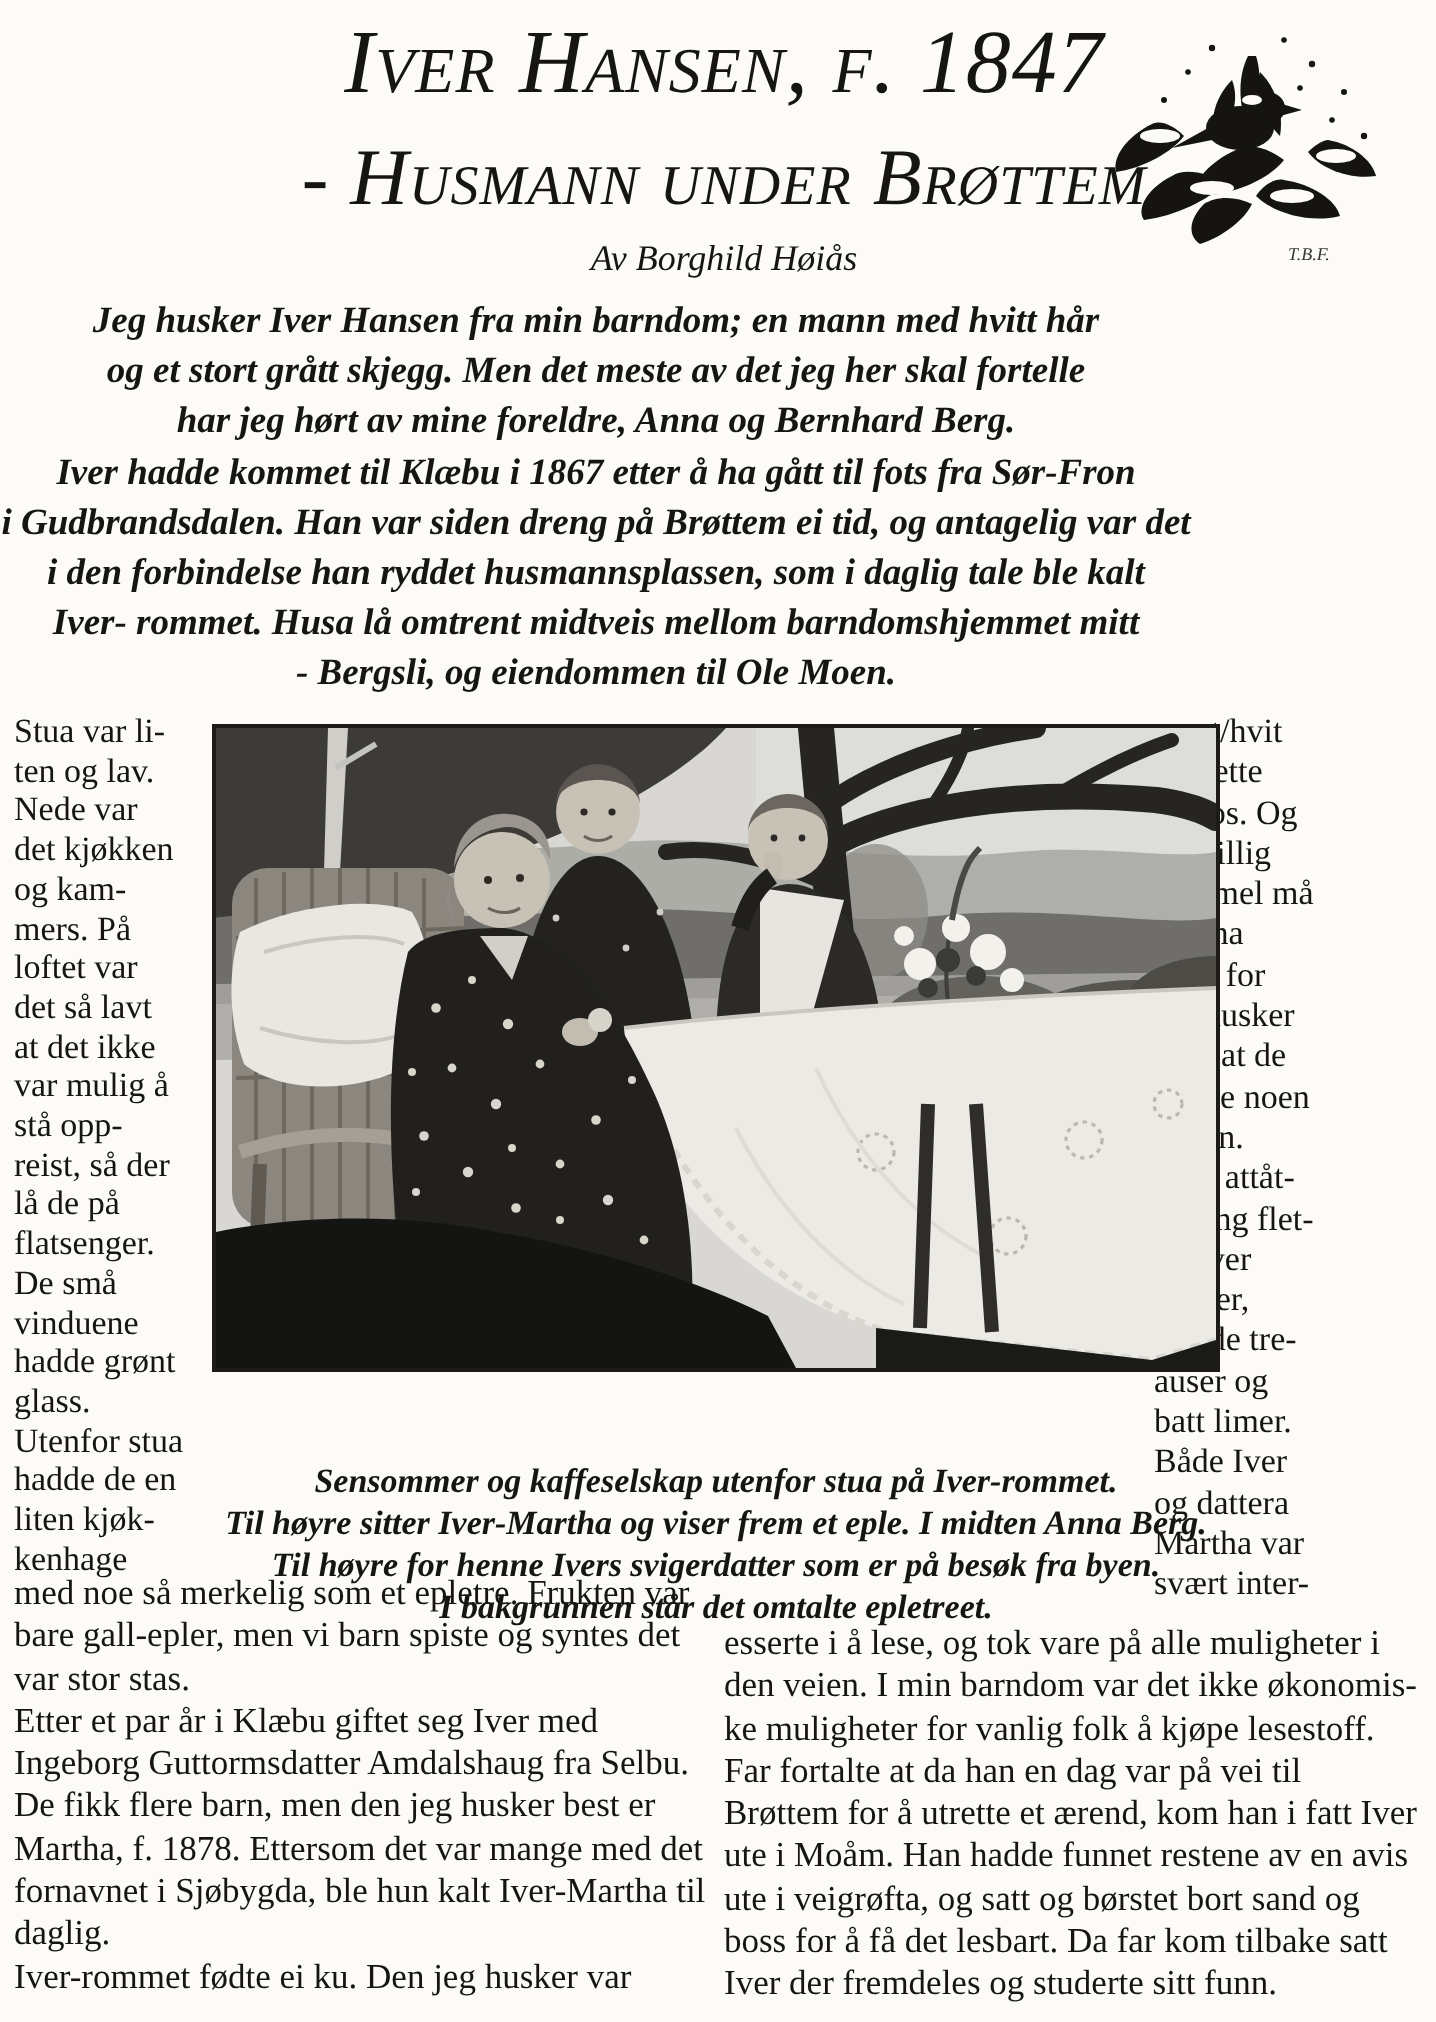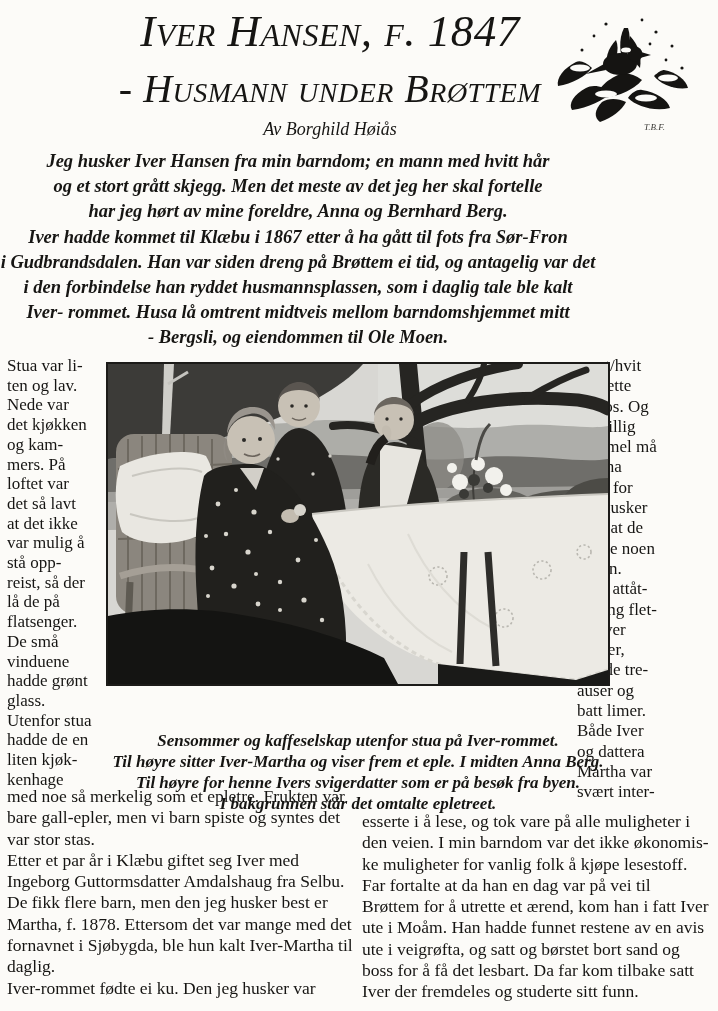--- a/index.html
+++ b/index.html
@@ -4,21 +4,21 @@
 <style>
   html,body{margin:0;padding:0;}
   body{
     width:718px;height:1011px;position:relative;overflow:hidden;
     background:#fcfbf8;color:#161513;
     font-family:"Liberation Serif", serif;
     -webkit-font-smoothing:antialiased;
   }
   .abs{position:absolute;}
   
-  .title-wrap{left:0;top:6px;width:660px;text-align:center;}
+  .title-wrap{left:0;top:6px;width:660px;text-align:center;padding-left:32px;}
   .title1{
     font-style:italic;font-variant:small-caps;font-size:45px;line-height:1.12;
     letter-spacing:.5px;white-space:nowrap;
   }
   .title2{
     font-style:italic;font-variant:small-caps;font-size:40px;line-height:1.1;
     letter-spacing:.5px;white-space:nowrap;margin-top:11px;
   }
   .byline{font-style:italic;font-size:18px;margin-top:8px;}
   .vignette{left:546px;top:10px;width:162px;height:128px;}

